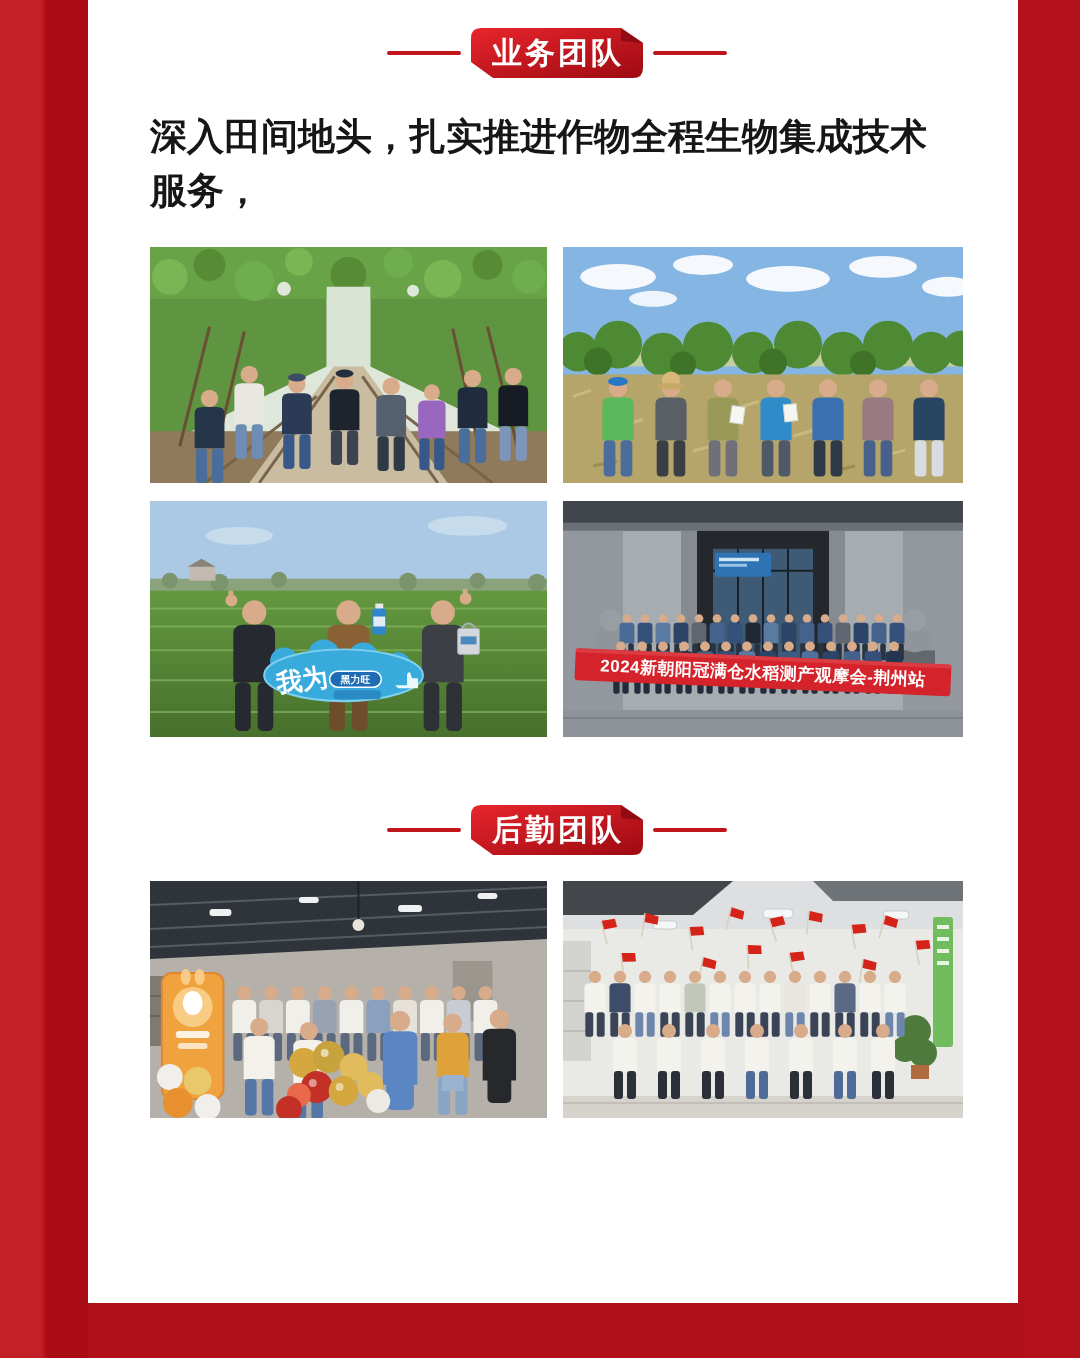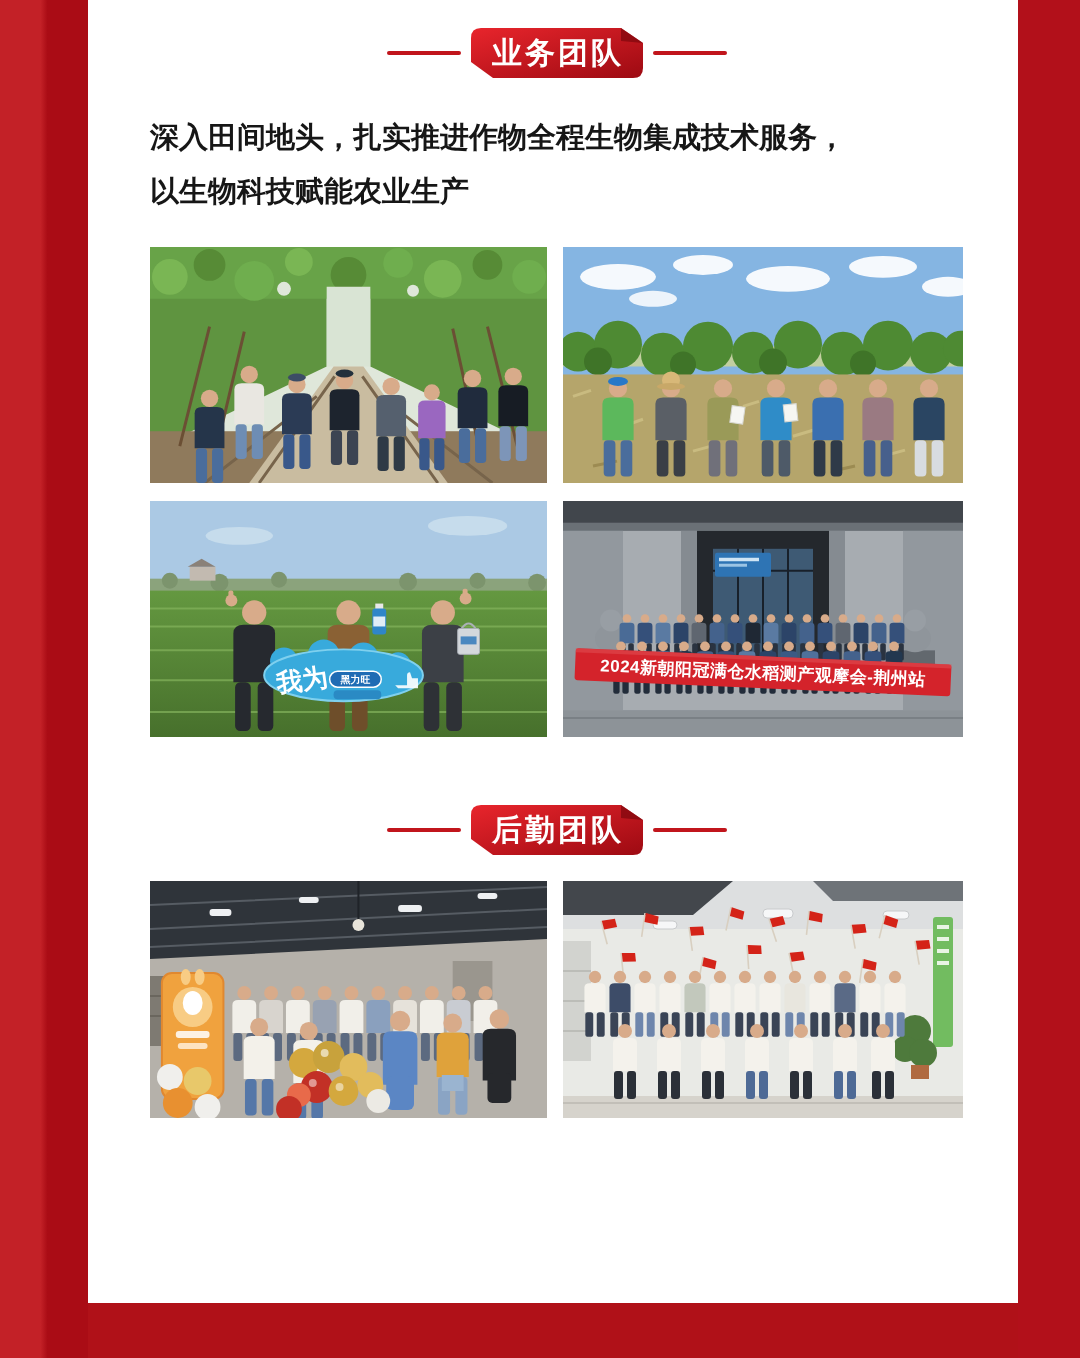--- a/index.html
+++ b/index.html
@@ -18,21 +18,21 @@
 
   .badge-row { display:flex; align-items:center; justify-content:center; gap:10px; height:50px; }
   .badge-row.first  { margin-top:28px; }
   .badge-row.second { margin-top:68px; }
   .hline { width:74px; height:4px; background:#c1151c; border-radius:2px; }
   .badge { position:relative; width:172px; height:50px; flex:0 0 auto; }
   .badge svg { position:absolute; inset:0; }
   .badge .label { position:absolute; inset:0; display:flex; align-items:center; justify-content:center;
                   color:#ffffff; font-size:30px; font-weight:bold; letter-spacing:3px; padding-left:3px; }
 
-  .desc { margin-top:32px; font-size:29px; line-height:54px; font-weight:bold; color:#161616; }
+  .desc { margin-top:32px; font-size:37px; line-height:54px; font-weight:bold; color:#161616; }
   .desc.centered { margin-top:42px; text-align:center; }
 
   .grid { margin-top:29px; display:grid; grid-template-columns:397px 400px; column-gap:16px; row-gap:18px; }
   .grid.second { margin-top:26px; }
   .photo { height:236px; overflow:hidden; position:relative; background:#dddddd; }
   .grid.second .photo { height:237px; }
   .photo svg { display:block; width:100%; height:100%; }
   text { font-family:"Liberation Sans","DejaVu Sans",sans-serif; }
 </style>
 </head>
@@ -73,21 +73,20 @@
         <path d="M10 0 H150 L172 15 V40 Q172 50 162 50 H22 L0 34 V10 Q0 0 10 0 Z" fill="url(#badgeGrad)"></path>
         <path d="M150 0 L172 15 L150 13 Z" fill="#7e070d" opacity="0.7"></path>
       </svg>
       <span class="label">业务团队</span>
     </div>
     <div class="hline"></div>
   </div>
 
   <div class="desc">
     <div>深入田间地头，扎实推进作物全程生物集成技术服务，</div>
-    <div>以生物科技赋能农业生产</div>
   </div>
 
   <div class="grid">
 
     <div class="photo" aria-label="vineyard-team-group-photo">
       <svg viewBox="0 0 400 237" preserveAspectRatio="none">
         <rect width="400" height="237" fill="#dfe7da"></rect>
         <path d="M0 0 L178 45 L178 120 L0 205 Z" fill="#5f9440"></path>
         <path d="M400 0 L222 45 L222 120 L400 205 Z" fill="#5f9440"></path>
         <rect width="400" height="52" fill="#68a348"></rect>

